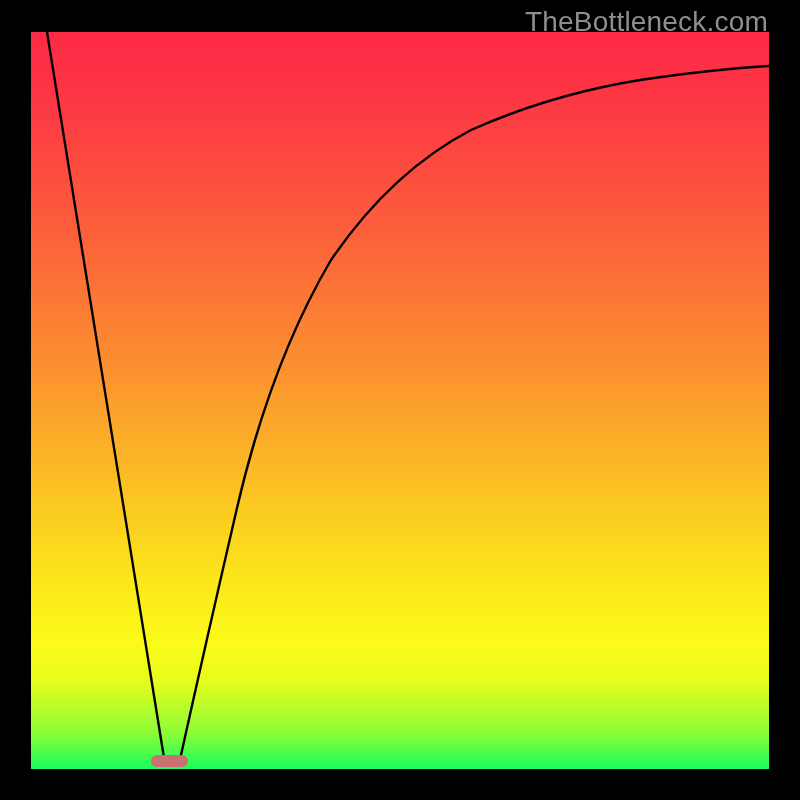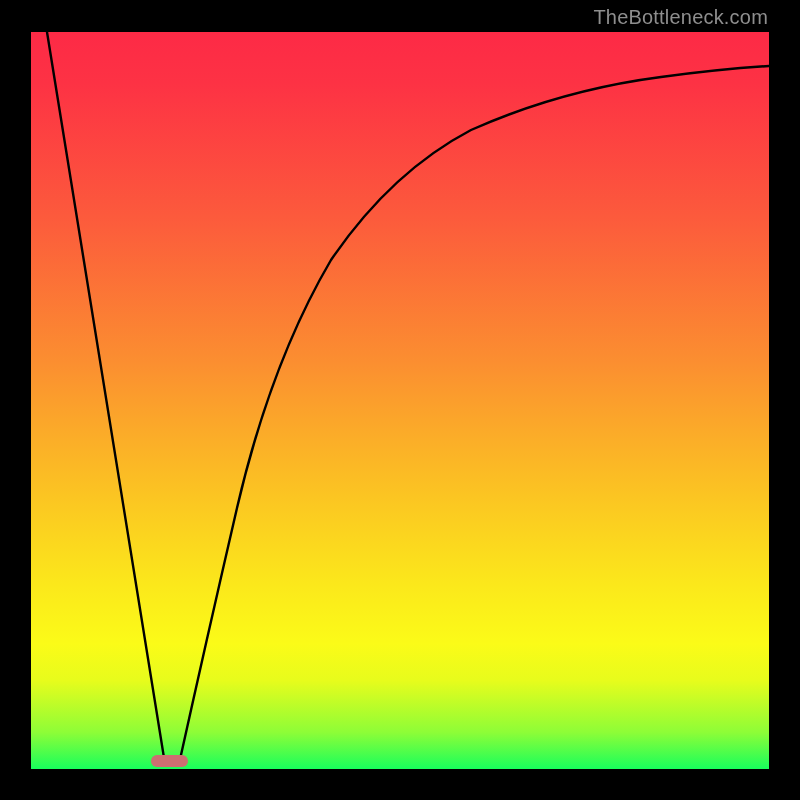--- a/index.html
+++ b/index.html
@@ -38,21 +38,21 @@
       #8efd37 95%,
       #18fe5c 100%
     );
   }
   .watermark {
     position: absolute;
     top: 6px;
     right: 32px;
     color: #8e8e8e;
     font-family: Arial, Helvetica, sans-serif;
-    font-size: 20px;
+    font-size: 28px;
     letter-spacing: 0.2px;
   }
   .marker {
     position: absolute;
     width: 37px;
     height: 12px;
     background: #cc6f71;
     border-radius: 6px;
   }
   svg.curves {

